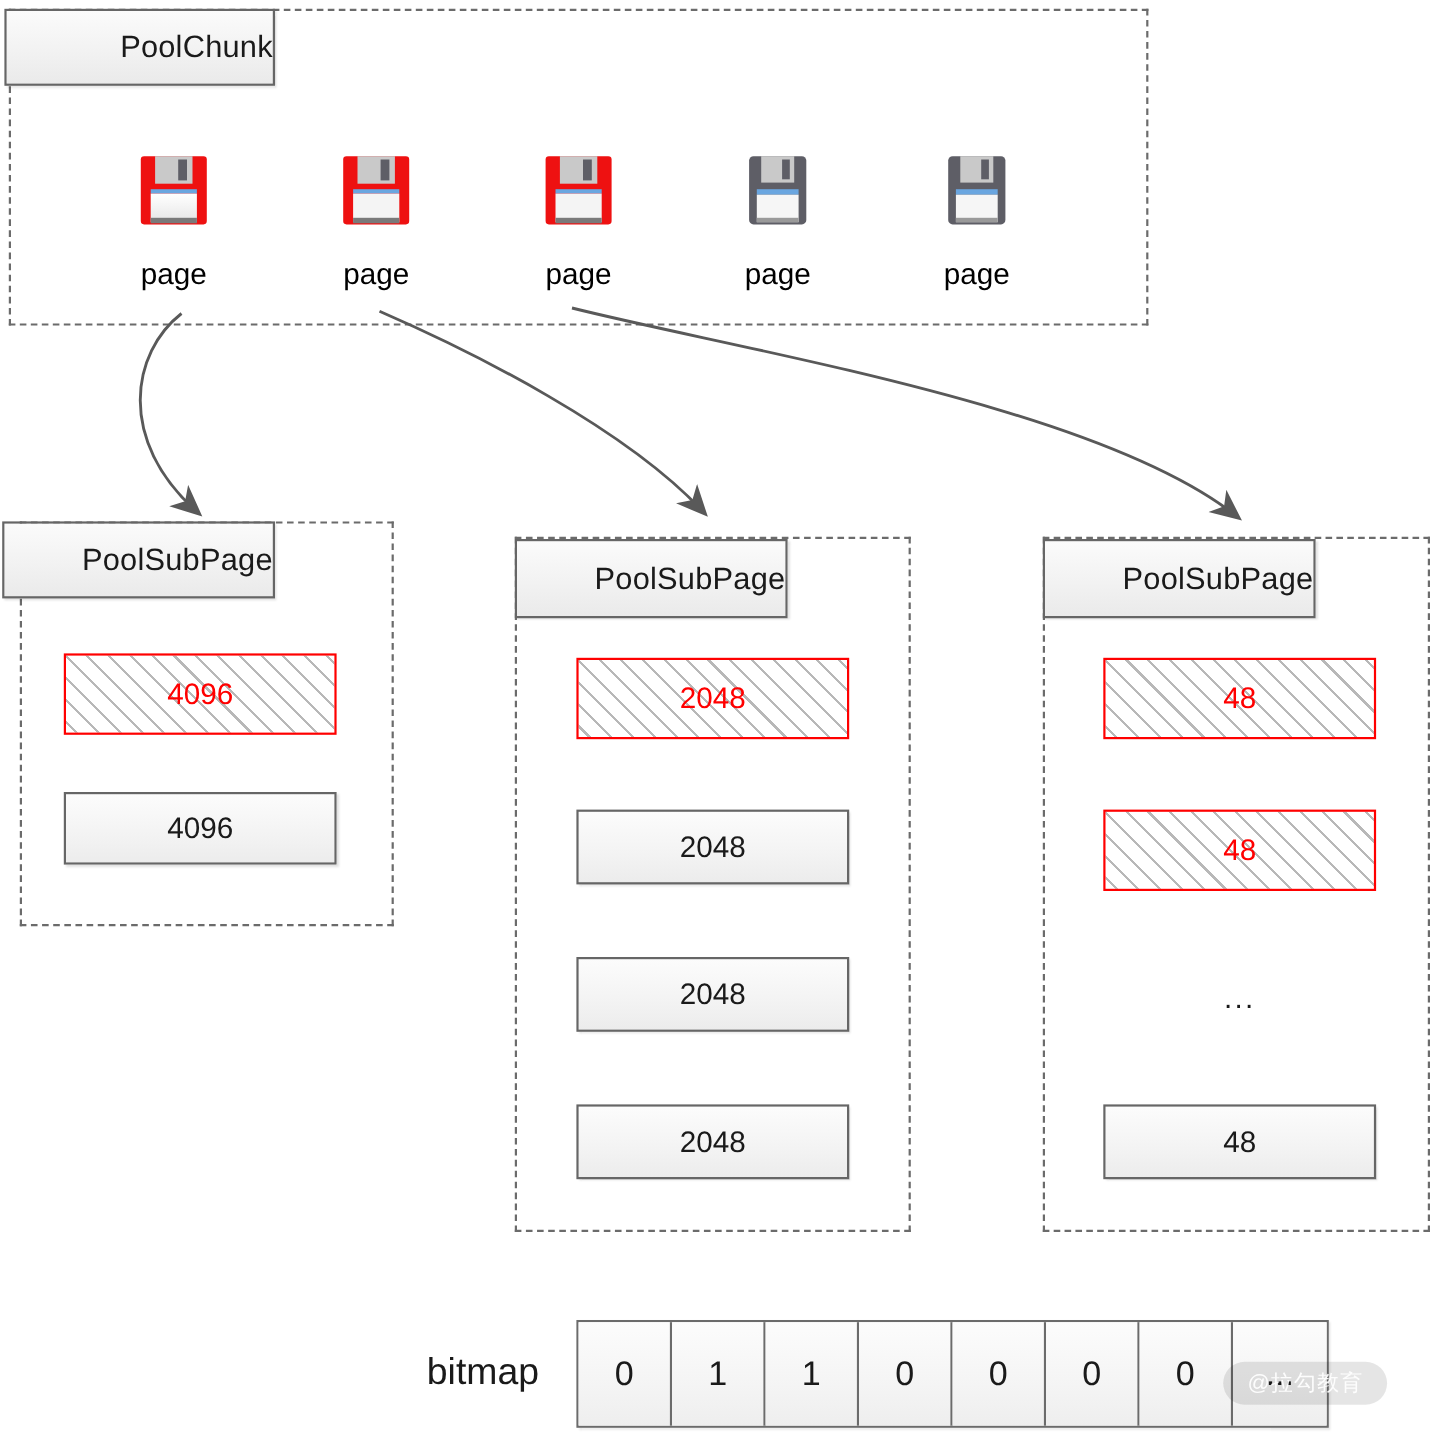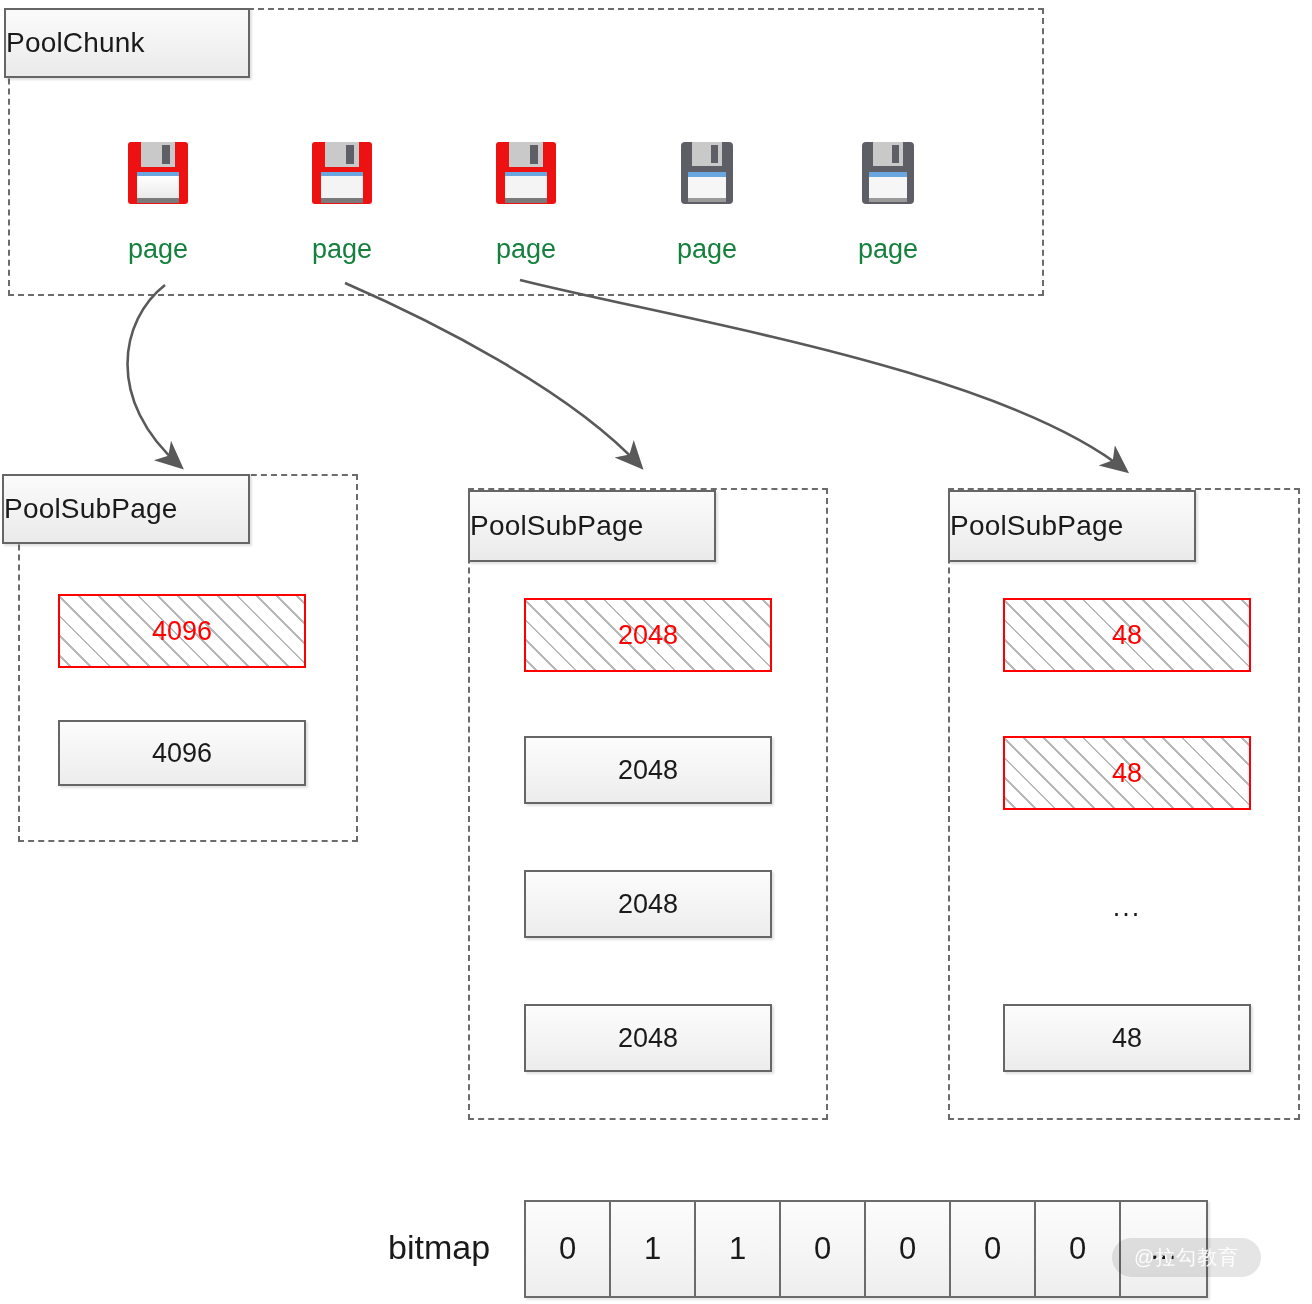--- a/index.html
+++ b/index.html
@@ -29,21 +29,21 @@
 
   
   .node-box {
     position: absolute;
     box-sizing: border-box;
     border: 2px solid #666666;
     background: linear-gradient(to bottom, #fbfbfb 0%, #f2f2f2 55%, #eaeaea 100%);
     box-shadow: 2px 2px 2px rgba(0,0,0,0.12);
     display: flex;
     align-items: center;
-    justify-content: flex-start;
+    justify-content: flex-end;
     color: #1a1a1a;
     font-size: 27px;
     line-height: 1;
     letter-spacing: 0.2px;
   }
   .title-box { font-size: 28px; }
 
   .slot-box {
     position: absolute;
     box-sizing: border-box;
@@ -85,21 +85,21 @@
     justify-content: center;
     color: #1a1a1a;
     font-size: 27px;
     letter-spacing: 2px;
   }
 
   
   .page-label {
     position: absolute;
     font-size: 27px;
-    color: #15803d;
+    color: #000000;
     text-align: center;
     width: 120px;
   }
 
   .floppy {
     position: absolute;
     width: 62px;
     height: 66px;
   }
 

